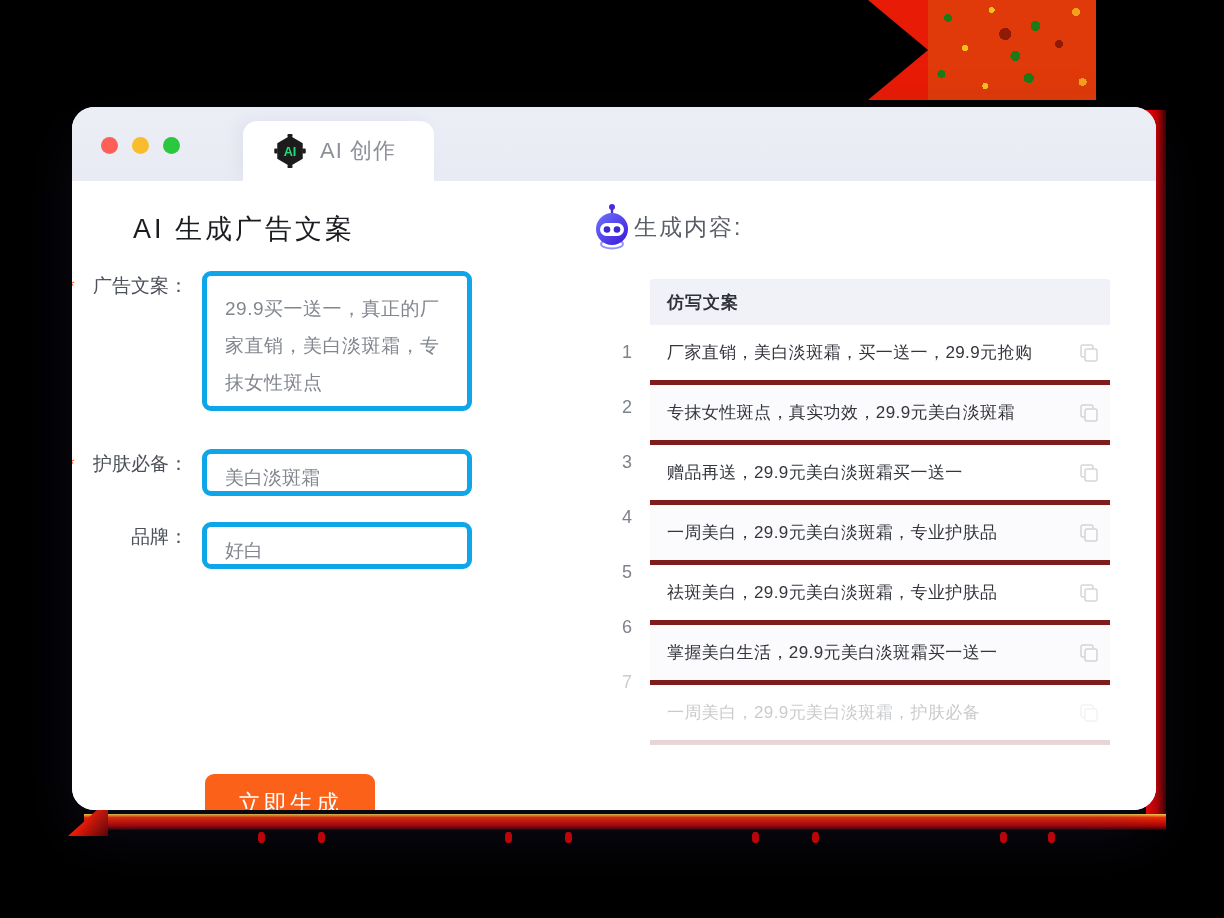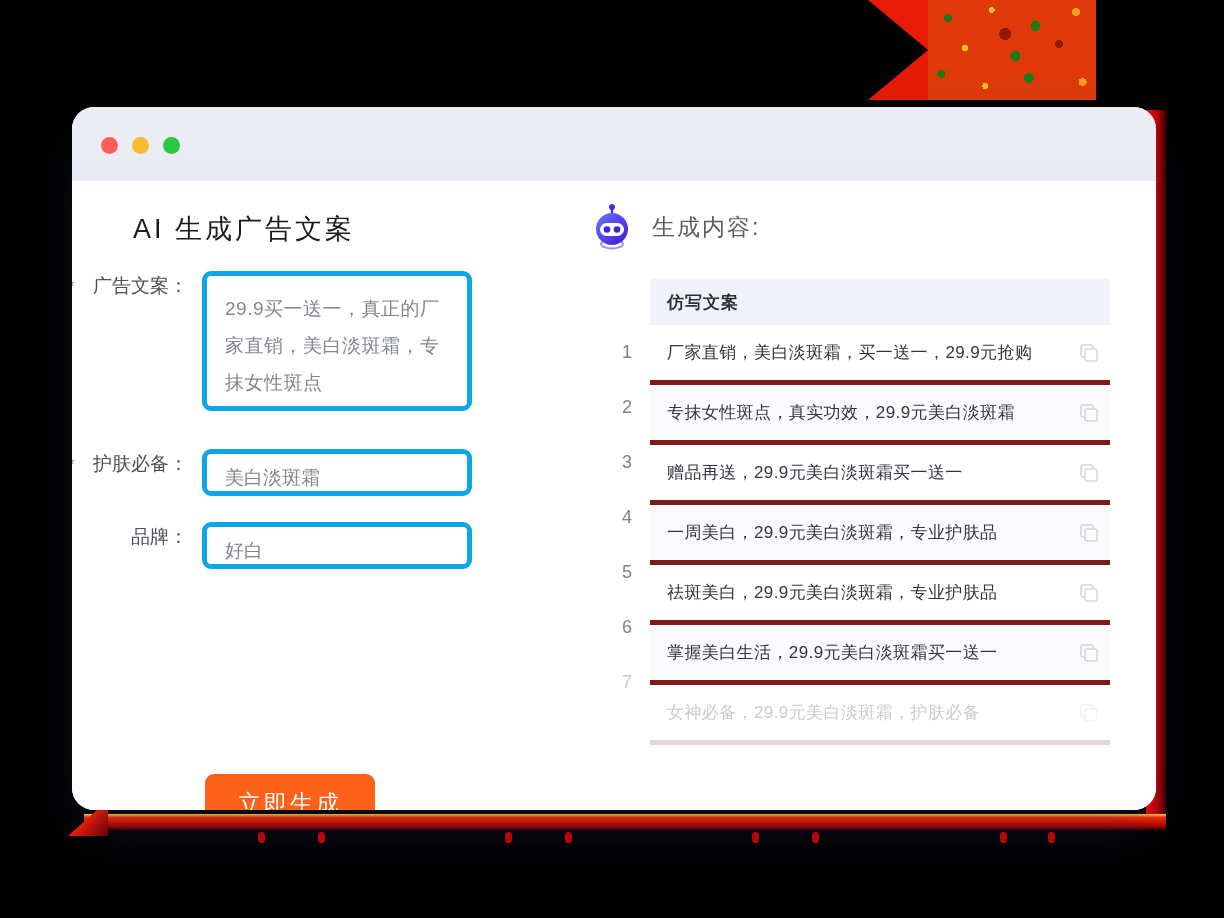--- a/index.html
+++ b/index.html
@@ -248,21 +248,20 @@
   #results-pane {
     flex: 1;
     position: relative;
   }
   #results-header {
     position: absolute;
     left: 14px;
     top: 22px;
     display: flex;
     align-items: center;
-    gap: 18px;
   }
   .robot-icon { width: 44px; height: 48px; flex: none; }
   #results-title {
     font-size: 23px;
     color: #595d66;
     letter-spacing: 2px;
     white-space: nowrap;
   }
 
   #results-table {
@@ -363,20 +362,34 @@
 <div id="app-window">
 
   <div id="title-bar">
 
     <div id="traffic-lights">
       <div class="light light-close"></div>
       <div class="light light-min"></div>
       <div class="light light-max"></div>
     </div>
 
+    <div id="tab-bar">
+      <div class="tab">
+        <svg class="tab-logo" viewBox="0 0 40 40">
+          <polygon points="20,2 35,11 35,29 20,38 5,29 5,11" fill="#1c1c1c"></polygon>
+          <polygon points="20,6.5 31,13 31,27 20,33.5 9,27 9,13" fill="none" stroke="#1c1c1c" stroke-width="1.6"></polygon>
+          <rect x="1.5" y="17" width="4" height="6" rx="1.2" fill="#1c1c1c"></rect>
+          <rect x="34.5" y="17" width="4" height="6" rx="1.2" fill="#1c1c1c"></rect>
+          <rect x="17" y="0" width="6" height="3.5" rx="1.2" fill="#1c1c1c"></rect>
+          <rect x="17" y="36.5" width="6" height="3.5" rx="1.2" fill="#1c1c1c"></rect>
+          <text x="20" y="26" font-family="Liberation Sans, sans-serif" font-size="15" font-weight="bold" fill="#19e07a" text-anchor="middle">AI</text>
+        </svg>
+        <span class="tab-label">AI 创作</span>
+      </div>
+    </div>
   </div>
 
   <div id="window-body">
 
     <div id="form-pane">
 
       <div id="form-title">AI 生成广告文案</div>
 
       <div class="field-row" style="left:-14px;top:90px">
         <div class="field-label">
@@ -483,21 +496,21 @@
 
         <div class="result-row">
           <span class="row-text">掌握美白生活，29.9元美白淡斑霜买一送一</span>
           <svg class="copy-icon" viewBox="0 0 18 18">
             <rect x="1" y="1" width="12" height="12" rx="2" fill="none" stroke="#6b6f78" stroke-width="1.5"></rect>
             <rect x="5" y="5" width="12" height="12" rx="2" fill="#ffffff" stroke="#6b6f78" stroke-width="1.5"></rect>
           </svg>
         </div>
 
         <div class="result-row faded">
-          <span class="row-text">女神必备，29.9元美白淡斑霜，护肤必备</span>
+          <span class="row-text">一周美白，29.9元美白淡斑霜，护肤必备</span>
           <svg class="copy-icon" viewBox="0 0 18 18">
             <rect x="1" y="1" width="12" height="12" rx="2" fill="none" stroke="#6b6f78" stroke-width="1.5"></rect>
             <rect x="5" y="5" width="12" height="12" rx="2" fill="#ffffff" stroke="#6b6f78" stroke-width="1.5"></rect>
           </svg>
         </div>
 
         <div id="list-fade"></div>
       </div>
     </div>
   </div>

